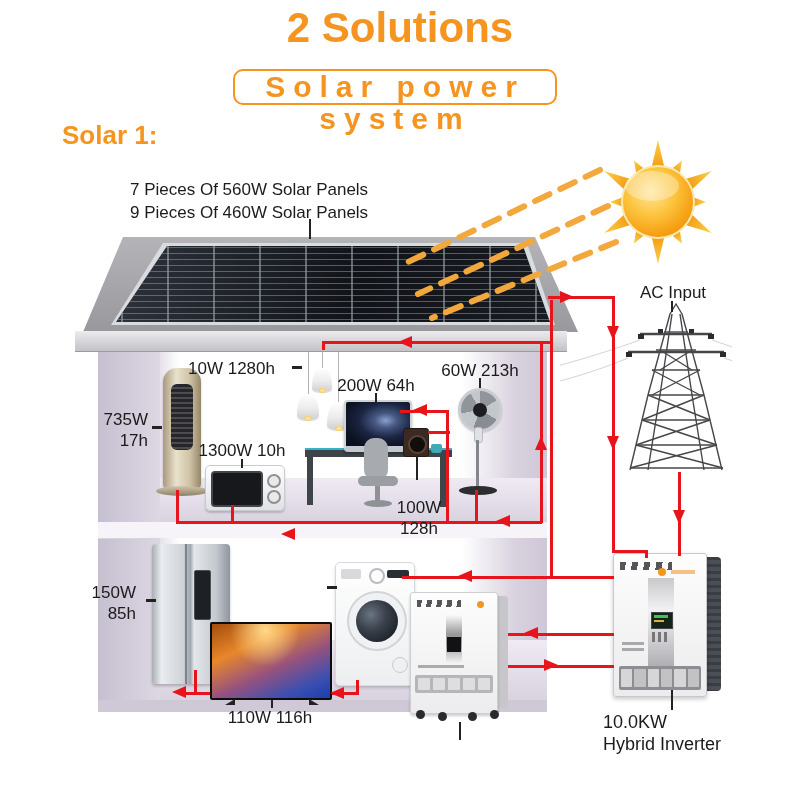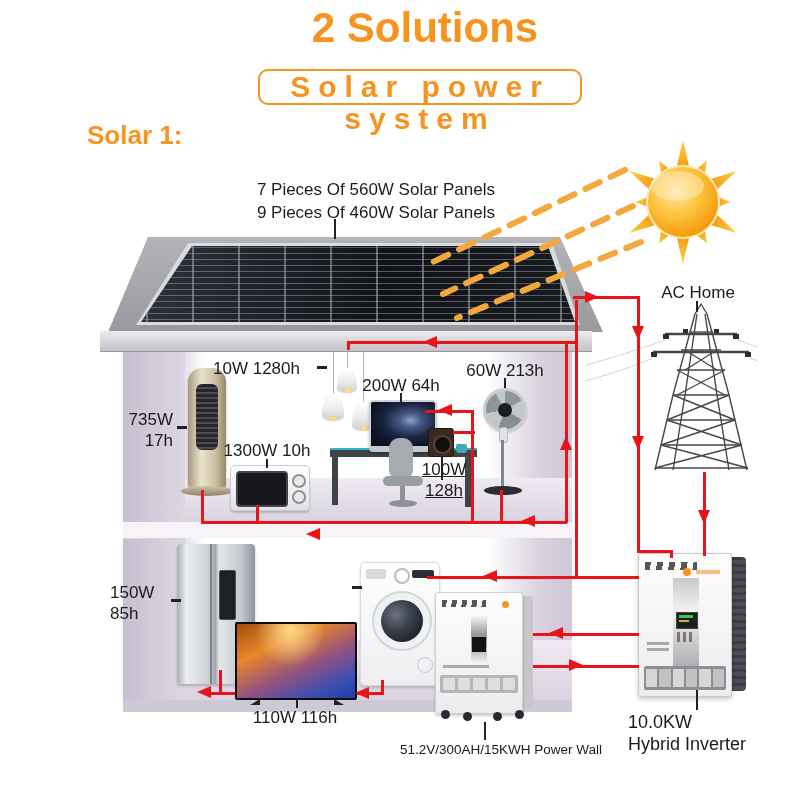--- a/index.html
+++ b/index.html
@@ -1,34 +1,34 @@
 <!DOCTYPE html>
 <html style="--accent: #f5941f; --wire: #e8141c;"><head>
 <meta charset="utf-8">
 <style>
   :root { --accent:#f5941f; --wire:#e8141c; }
   html,body{margin:0;padding:0;background:#fff;}
   #canvas{position:relative;width:732px;height:800px;background:#fff;overflow:hidden;
-          font-family:"Liberation Sans",sans-serif;color:#1c1c1c;margin-left:25px;}
+          font-family:"Liberation Sans",sans-serif;color:#1c1c1c;}
   .abs{position:absolute;}
   .wire{position:absolute;background:var(--wire);z-index:40;}
   .wire.under{z-index:12;}
   .arrow{position:absolute;width:0;height:0;z-index:45;}
   .arrow.left{border-top:6px solid transparent;border-bottom:6px solid transparent;border-right:14px solid var(--wire);}
   .arrow.right{border-top:6px solid transparent;border-bottom:6px solid transparent;border-left:14px solid var(--wire);}
   .arrow.up{border-left:6px solid transparent;border-right:6px solid transparent;border-bottom:14px solid var(--wire);}
   .arrow.down{border-left:6px solid transparent;border-right:6px solid transparent;border-top:14px solid var(--wire);}
   .ptr{position:absolute;background:#222;z-index:50;}
   .lbl{position:absolute;font-size:17px;line-height:1.22;color:#1b1b1b;white-space:pre-line;z-index:55;}
   .title{position:absolute;left:0;width:800px;text-align:center;top:4px;font-size:42px;font-weight:bold;color:var(--accent);}
   .badge{position:absolute;left:233px;top:69px;width:320px;height:32px;line-height:32px;text-align:center;
          border:2px solid var(--accent);border-radius:10px;color:var(--accent);
          font-size:30px;font-weight:bold;letter-spacing:8px;}
   .option{position:absolute;left:62px;top:120px;font-size:26px;font-weight:bold;color:var(--accent);}
-  .note{position:absolute;left:130px;top:179px;width:340px;text-align:right;font-size:17px;line-height:1.35;white-space:pre-line;}
+  .note{position:absolute;left:130px;top:179px;width:340px;text-align:left;font-size:17px;line-height:1.35;white-space:pre-line;}
   .footer{position:absolute;left:233px;top:766px;width:340px;text-align:center;font-size:25px;font-weight:bold;color:var(--accent);}
   .cord{position:absolute;width:1px;background:#b3b3b3;z-index:20;}
   .lampshade{position:absolute;background:linear-gradient(180deg,#ffffff,#ececec 55%,#cfcfcf);
              border-radius:45% 45% 50% 50% / 95% 95% 18% 18%;box-shadow:0 1px 1px rgba(0,0,0,.15);z-index:21;}
   .lampglow{position:absolute;background:radial-gradient(#ffe9a8,#f3c25c);border-radius:50%;z-index:22;}
   .appl{position:absolute;z-index:30;}
 </style>
 </head>
 <body>
 
@@ -75,21 +75,21 @@
   </div>
 
   <div class="abs" style="left:0;top:0;z-index:26;pointer-events:none;">
     <svg width="800" height="400" viewBox="0 0 800 400">
       <line x1="600" y1="170" x2="408" y2="262" stroke="#f2a83c" stroke-width="6" stroke-dasharray="16 12" stroke-linecap="round"></line>
       <line x1="608" y1="206" x2="418" y2="294" stroke="#f2a83c" stroke-width="6" stroke-dasharray="16 12" stroke-linecap="round"></line>
       <line x1="616" y1="242" x2="432" y2="318" stroke="#f2a83c" stroke-width="6" stroke-dasharray="16 12" stroke-linecap="round"></line>
     </svg>
   </div>
 
-  <div class="lbl" style="left:613px;top:283px;width:120px;text-align:center;">AC Home</div>
+  <div class="lbl" style="left:613px;top:283px;width:120px;text-align:center;">AC Input</div>
   <div class="ptr" style="left:671px;top:301px;width:2px;height:11px;"></div>
   <div class="abs" style="left:560px;top:298px;z-index:15;">
     <svg width="240" height="182" viewBox="0 0 240 182">
       <g stroke="#d3d3d3" stroke-width="1" fill="none">
         <path d="M80,42 C30,60 -10,70 -40,78"></path>
           <path d="M152,42 C190,55 225,68 240,74"></path>
         <path d="M68,60 C20,80 -20,88 -40,92"></path>
           <path d="M164,60 C200,72 230,84 240,88"></path>
       </g>
       <g stroke="#47474b" stroke-width="1.4" fill="none">
@@ -332,34 +332,33 @@
   <div class="lbl" style="left:430px;top:361px;width:100px;text-align:center;">60W 213h</div>
   <div class="ptr" style="left:479px;top:378px;width:2px;height:10px;"></div>
 
   <div class="lbl" style="left:90px;top:410px;width:58px;text-align:right;">735W
 17h</div>
   <div class="ptr" style="left:152px;top:426px;width:10px;height:3px;"></div>
 
   <div class="lbl" style="left:192px;top:441px;width:100px;text-align:center;">1300W 10h</div>
   <div class="ptr" style="left:241px;top:459px;width:2px;height:9px;"></div>
 
-  <div class="lbl" style="left:389px;top:460px;width:60px;text-align:center;text-decoration:underline;">100W
+  <div class="lbl" style="left:389px;top:498px;width:60px;text-align:center;">100W
 128h</div>
   <div class="ptr" style="left:416px;top:456px;width:2px;height:24px;"></div>
 
-  <div class="lbl" style="left:85px;top:583px;width:58px;text-align:left;">150W
+  <div class="lbl" style="left:78px;top:583px;width:58px;text-align:right;">150W
 85h</div>
   <div class="ptr" style="left:146px;top:599px;width:10px;height:3px;"></div>
 
   <div class="ptr" style="left:327px;top:586px;width:10px;height:3px;"></div>
 
   <div class="lbl" style="left:210px;top:708px;width:120px;text-align:center;">110W 116h</div>
   <div class="ptr" style="left:271px;top:700px;width:2px;height:8px;"></div>
 
-  <div class="lbl" style="left:375px;top:742px;width:200px;text-align:center;font-size:13.5px;white-space:nowrap;">51.2V/300AH/15KWH Power Wall</div>
   <div class="ptr" style="left:459px;top:722px;width:2px;height:18px;"></div>
 
   <div class="lbl" style="left:603px;top:712px;width:140px;text-align:left;font-size:18px;">10.0KW
 Hybrid Inverter</div>
   <div class="ptr" style="left:671px;top:690px;width:2px;height:20px;"></div>
 
 
 </div>
 
 </body></html>

